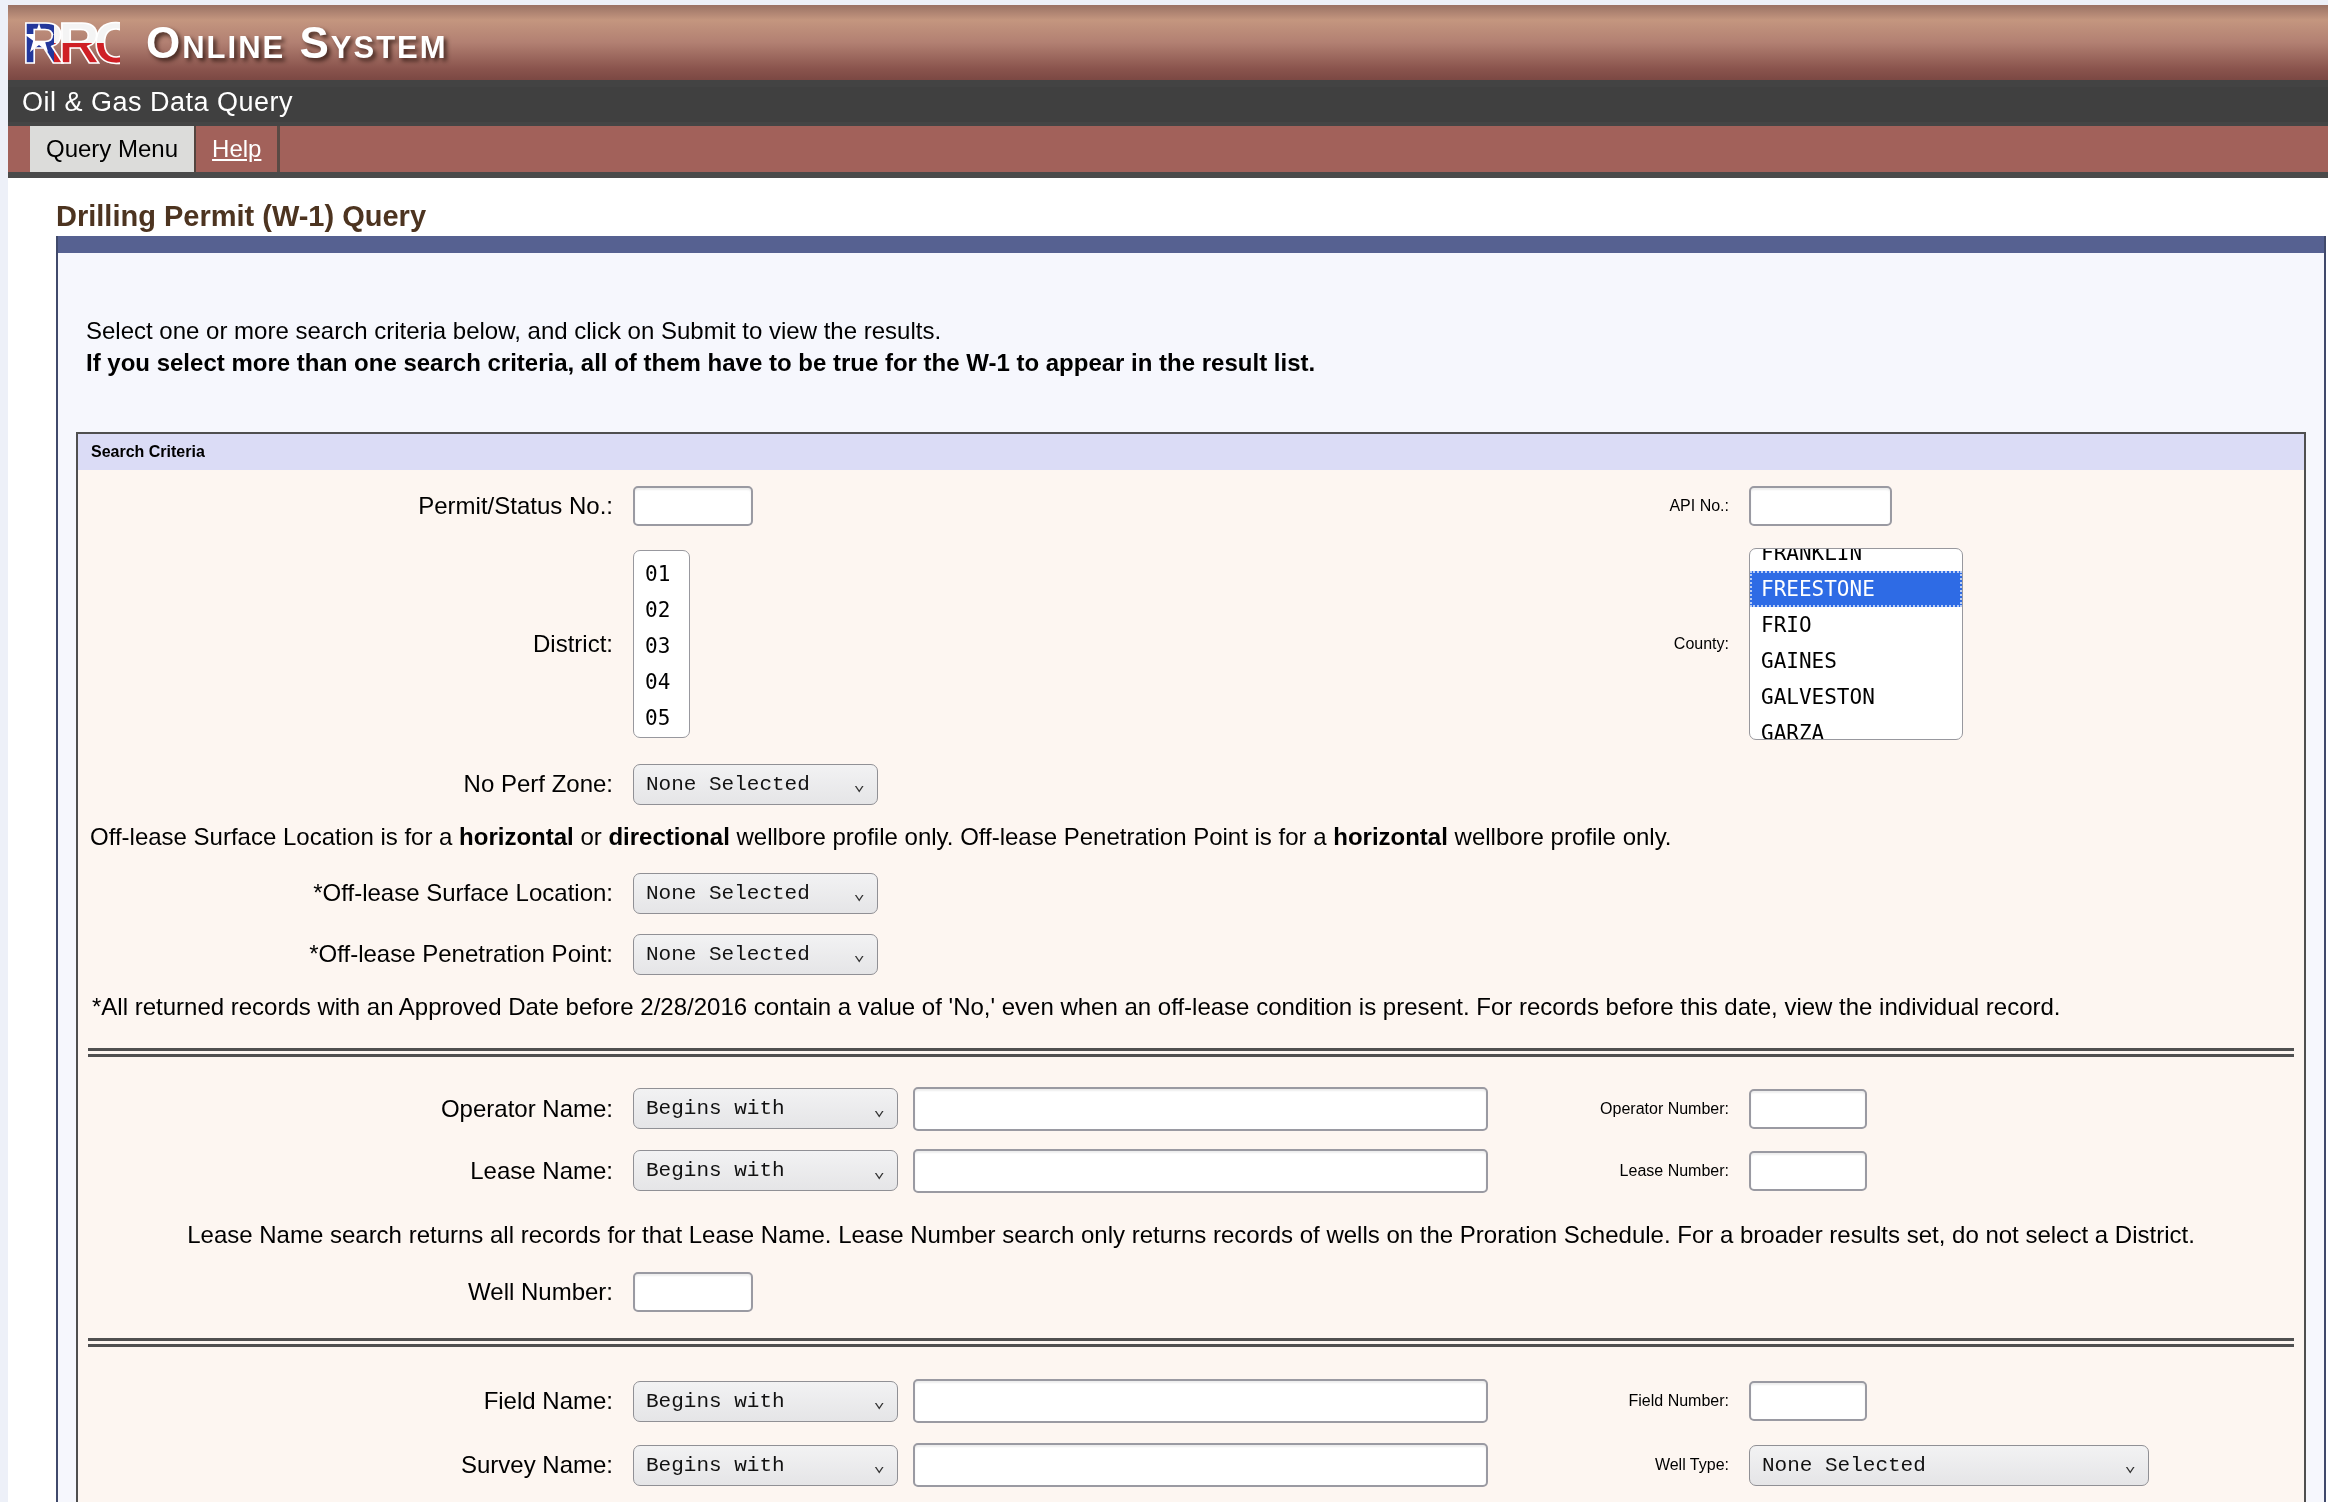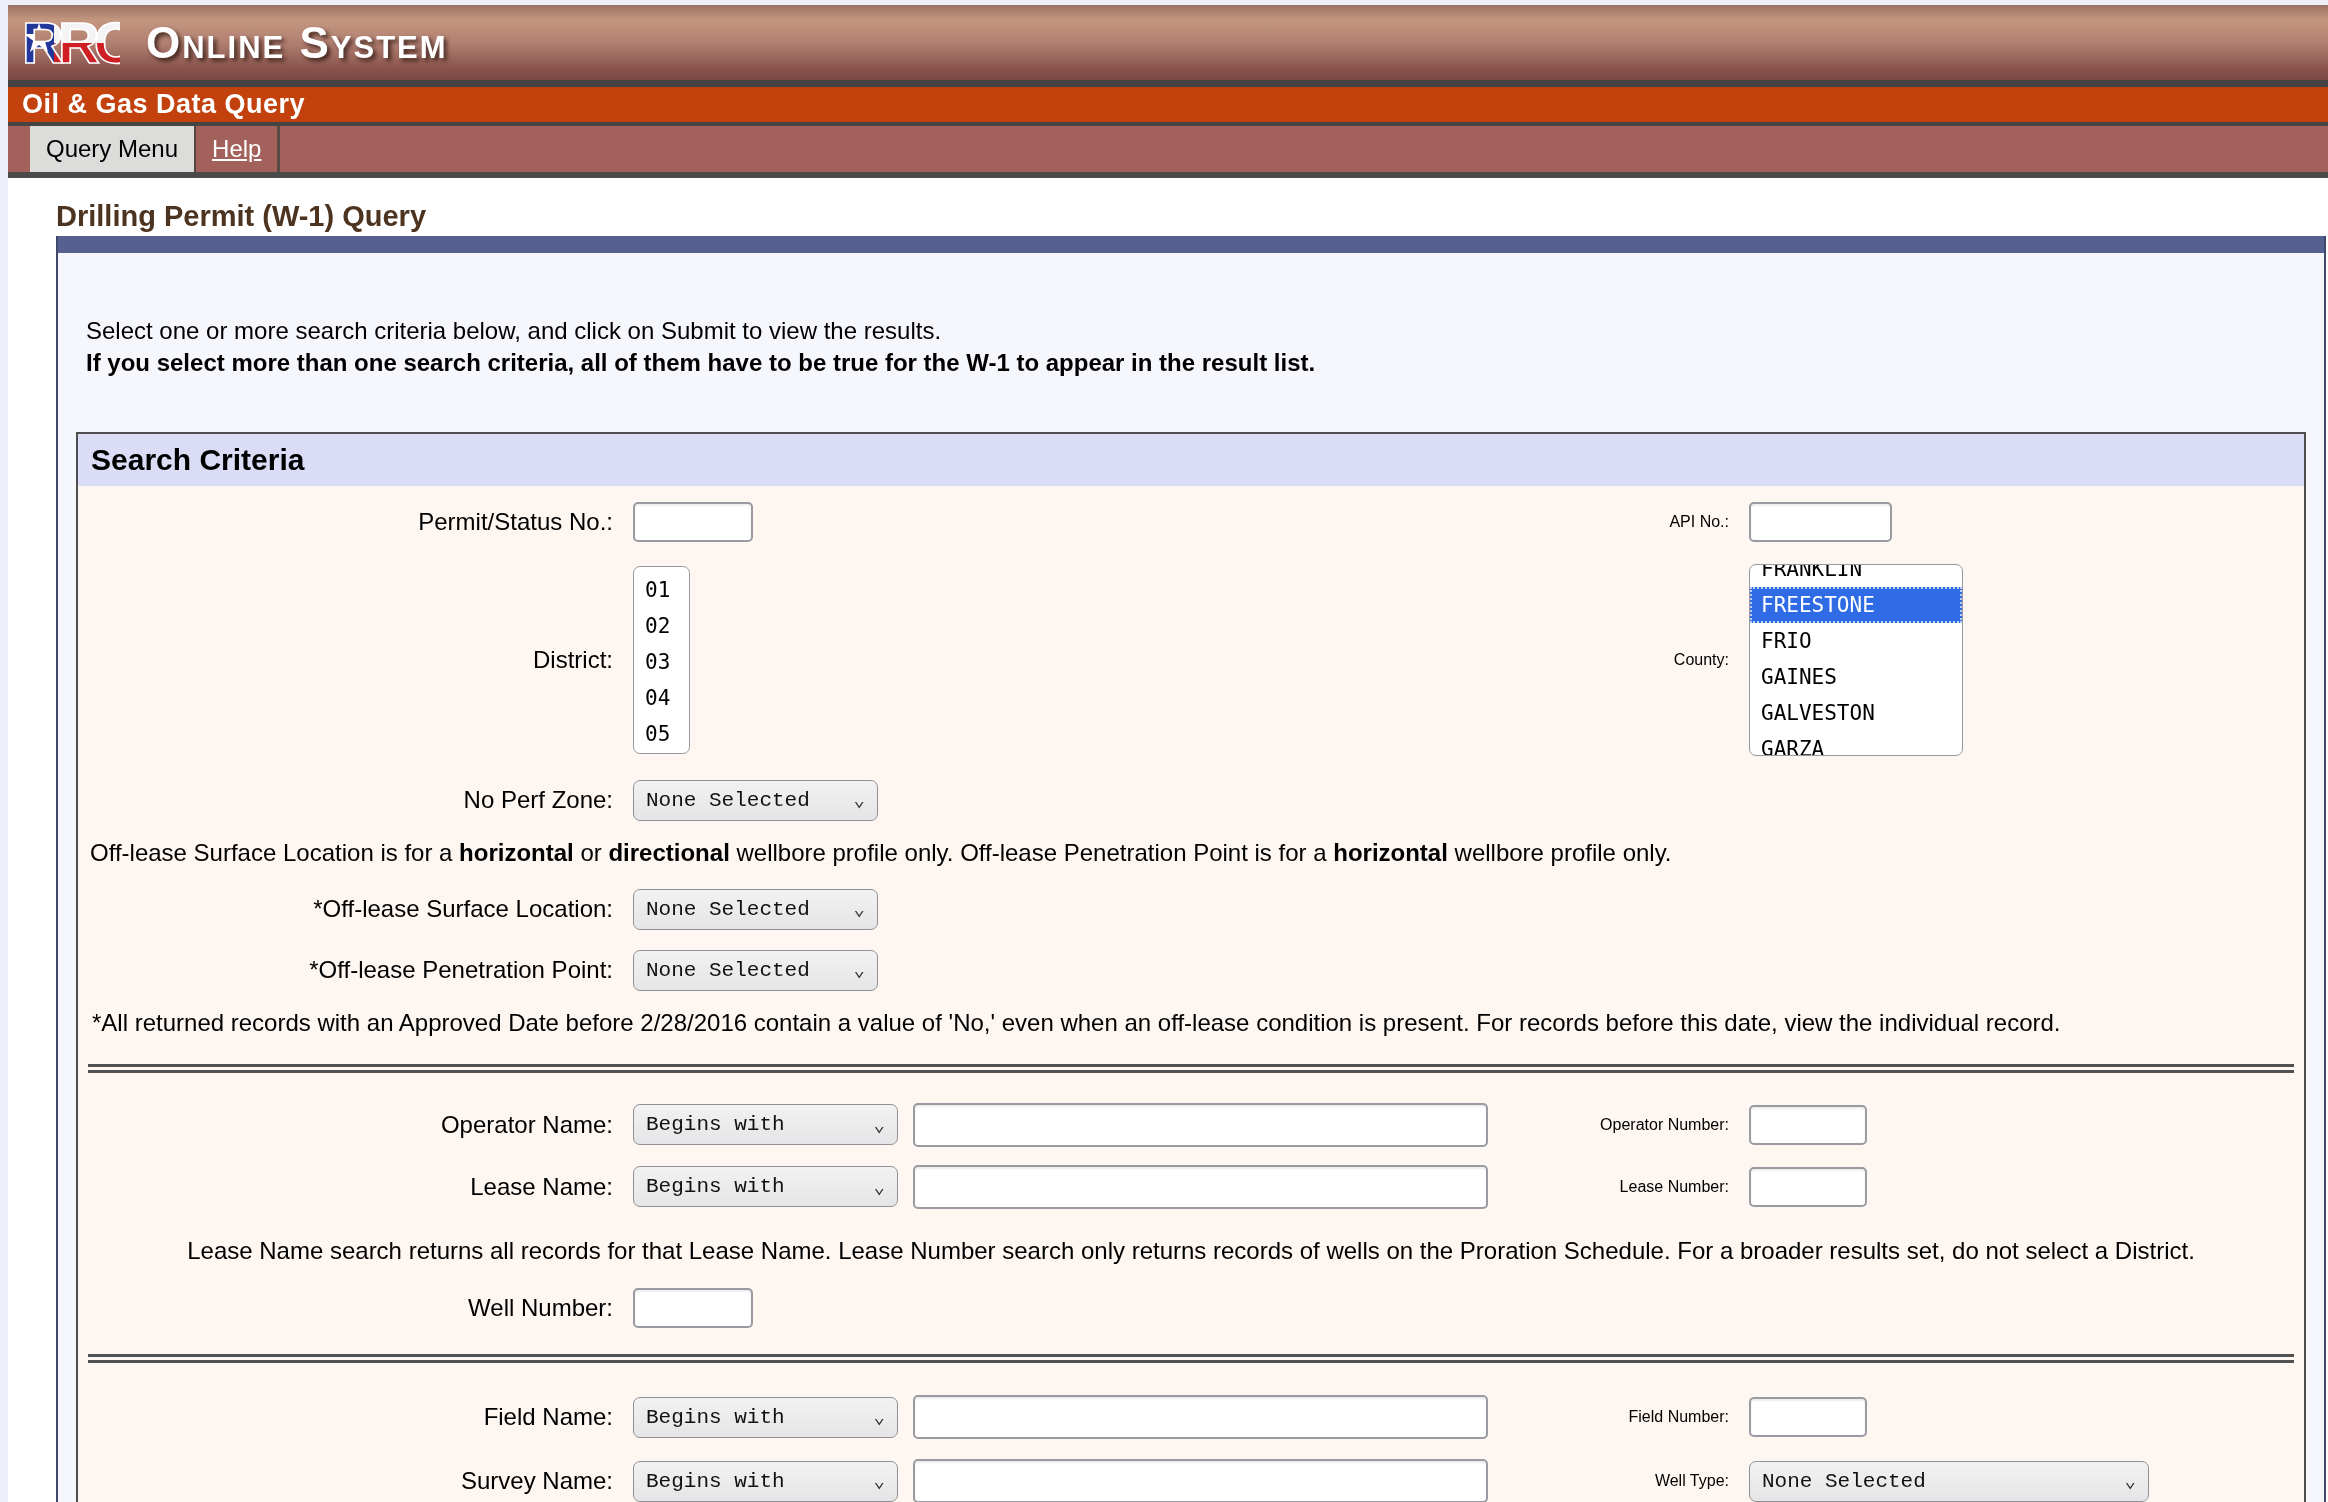--- a/index.html
+++ b/index.html
@@ -17,23 +17,23 @@
     background:linear-gradient(180deg,#9a7265 0%,#c4967f 20%,#b28072 50%,#8a544d 85%,#7b4843 100%);
     display:flex;align-items:center;padding-left:16px;
   }
   .brand{
     margin-left:26px;color:#ffffff;font-weight:bold;
     font-variant:small-caps;font-size:44px;letter-spacing:2px;
     text-shadow:3px 3px 4px rgba(35,15,10,0.75);
   }
   .strip-dark{height:7px;background:#434343;}
   .appbar{
-    height:35px;background:#c2410c;color:#ffffff;
-    display:flex;align-items:center;padding-left:14px;
-    font-weight:bold;font-size:27px;letter-spacing:0.5px;
+    height:35px;background:#404040;color:#ffffff;
+    display:flex;padding-left:14px;
+    font-weight:normal;font-size:27px;letter-spacing:0.5px;
   }
   .strip-thin{height:4px;background:#454545;}
   .tabbar{height:46px;background:#a2615a;display:flex;align-items:stretch;padding-left:22px;}
   .tab-active{
     background:#dcdcda;color:#000;display:flex;align-items:center;
     padding:0 16px;font-size:24px;border-right:2px solid #54453f;
   }
   .tab-help{display:flex;align-items:center;padding:0 16px;}
   .tab-help a{color:#ffffff;font-size:24px;text-decoration:underline;cursor:pointer;}
   .tab-sep{width:3px;background:#5a4a44;}
@@ -49,21 +49,21 @@
     margin-left:8px;width:2270px;
     border:2px solid #40496b;border-top:none;
     background:#f6f7fd;box-sizing:border-box;
     padding-bottom:40px;
   }
   .outer-topbar{height:17px;background:#566191;}
   .intro{padding:22px 28px 0 28px;font-size:24px;line-height:1.35;margin-top:40px;}
   .intro .b{font-weight:bold;}
 
   .inner-panel{margin:52px 18px 0 18px;border:2px solid #4f4f4f;background:#fdf6f1;}
-  .sc-header{background:#dbdcf6;font-weight:bold;font-size:30px;padding:9px 13px;}
+  .sc-header{background:#dbdcf6;font-weight:bold;font-size:16px;padding:9px 13px;}
   .sc-body{padding:4px 0 30px 0;}
 
   .frow{display:flex;align-items:center;}
   .lab{width:535px;text-align:right;font-size:24px;flex:none;}
   .gap{width:20px;flex:none;}
   .rlab{flex:1;text-align:right;font-size:16px;padding-right:20px;}
   .rctrl{width:555px;flex:none;display:flex;align-items:center;}
 
   
   .tin{

